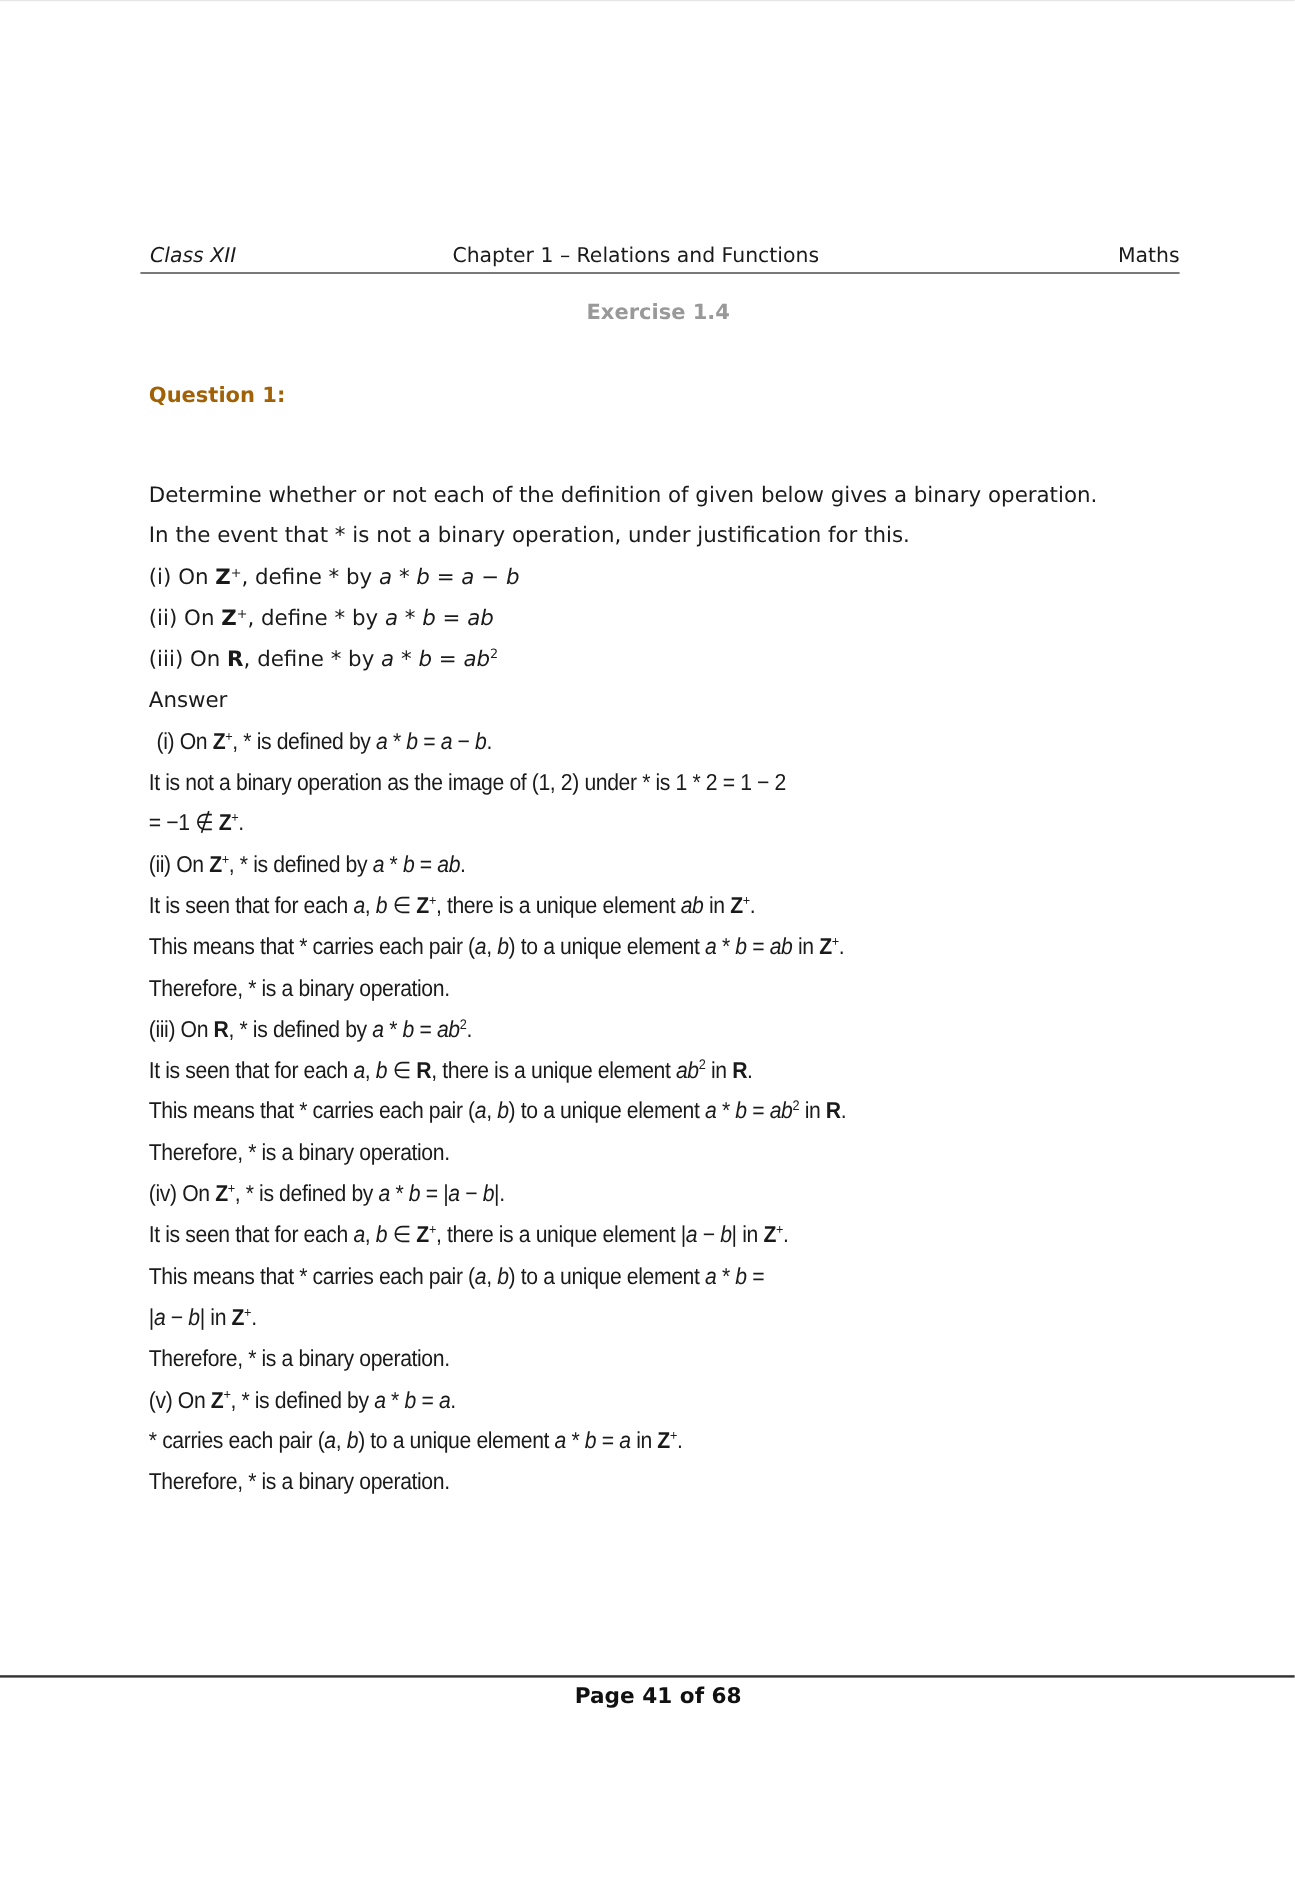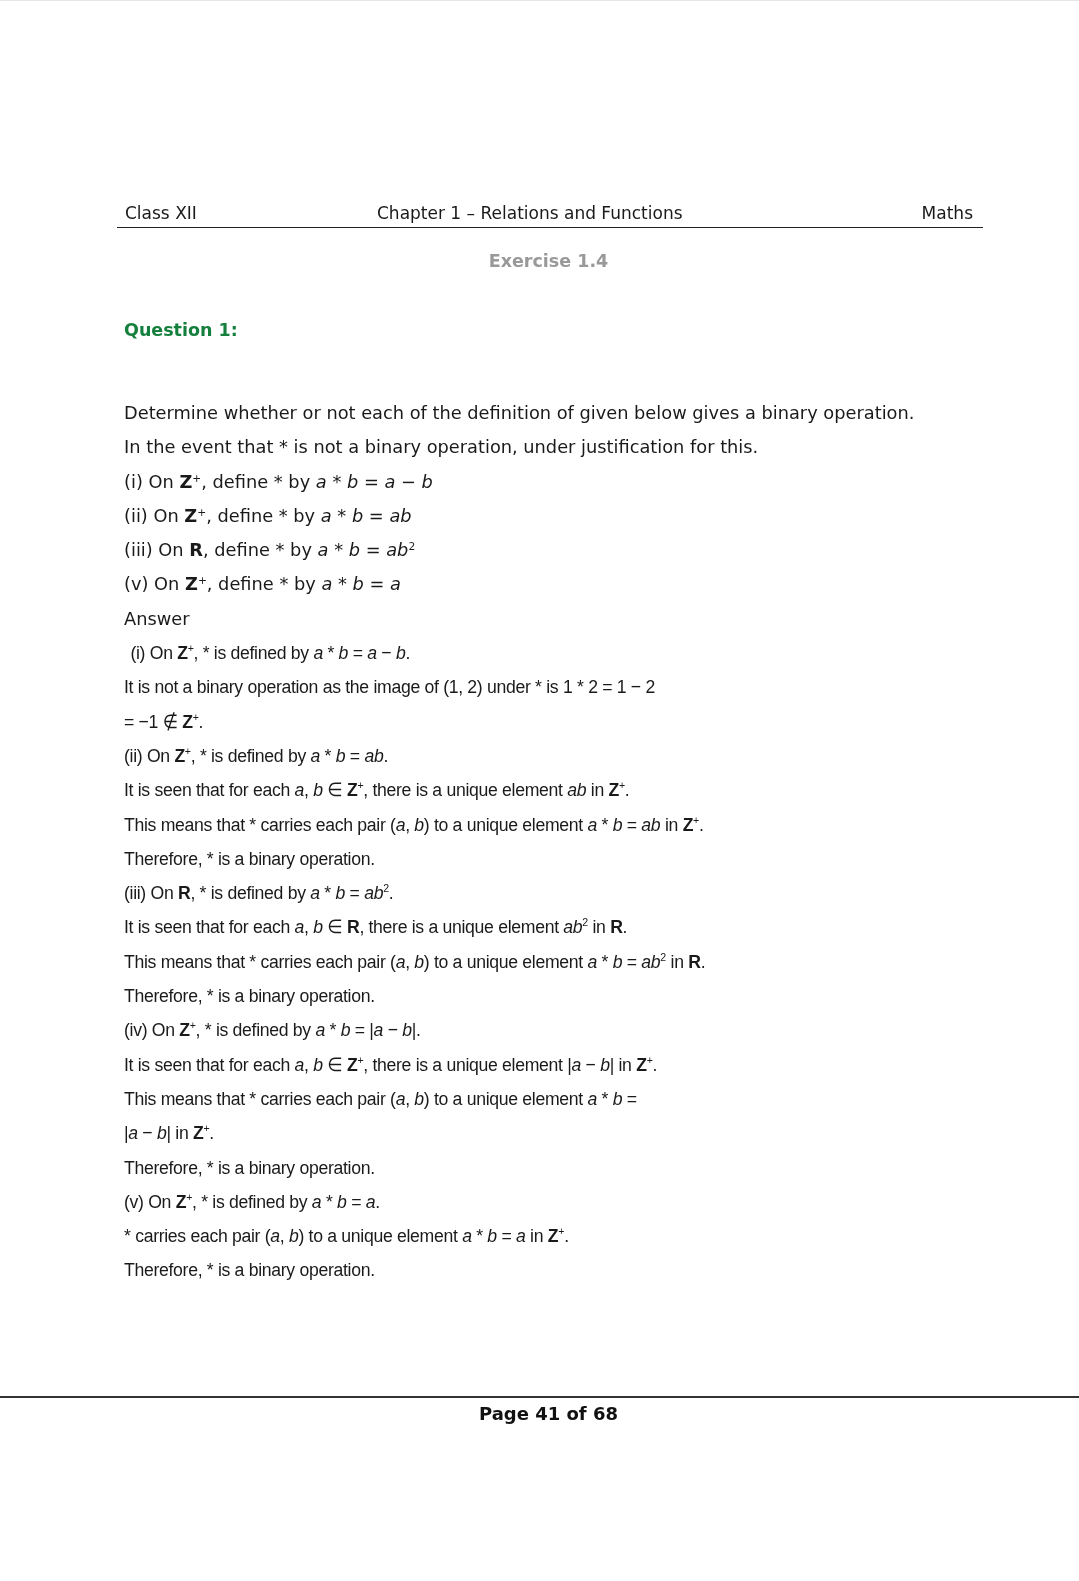--- a/index.html
+++ b/index.html
@@ -2,26 +2,26 @@
 <html><head>
 <meta charset="utf-8">
 <style>
   html, body { margin: 0; padding: 0; background: #ffffff; }
   body { width: 1079px; height: 1581px; position: relative; overflow: hidden;
          font-family: "DejaVu Sans", sans-serif; color: #1a1a1a; }
   .page-top-border { position: absolute; left: 0; top: 0; width: 1079px; height: 1px; background: #e6e6e6; }
   .header { position: absolute; left: 117px; top: 203px; width: 866px; height: 24px;
             border-bottom: 1.5px solid #222; font-size: 17px; }
   .header span { position: absolute; top: 0; }
-  .h-left { left: 8px; }
+  .h-left { left: 8px; font-style: italic; }
   .h-center { left: 260px; }
-  .h-right { right: 10px; }
+  .h-right { right: 0; }
   .exercise { position: absolute; top: 251px; left: 0; width: 1097px; text-align: center;
               font-size: 17.5px; font-weight: bold; color: #999; }
-  .question { position: absolute; left: 124px; top: 320px; font-size: 17.5px; font-weight: bold; color: #15803d; }
+  .question { position: absolute; left: 124px; top: 320px; font-size: 17.5px; font-weight: bold; color: #a16207; }
   .body-lines { position: absolute; left: 124px; top: 352px; width: 870px; margin-top: 48px; }
   .line { height: 34.3px; line-height: 26px; font-size: 17.8px; white-space: nowrap; }
   .line.condensed { font-family: "Liberation Sans", sans-serif; font-size: 19.2px; letter-spacing: -0.35px; transform: scaleX(0.92); transform-origin: left; }
   .line.indent { padding-left: 7px; }
   .b { font-weight: bold; }
   .i { font-style: italic; }
   sup { font-size: 0.6em; vertical-align: 0.6em; line-height: 0; }
   .footer-line { position: absolute; left: 0; top: 1396px; width: 1079px; height: 2px; background: #333; }
   .footer { position: absolute; top: 1403px; left: 0; width: 1097px; text-align: center;
             font-size: 18px; font-weight: bold; color: #111; }
@@ -40,21 +40,20 @@
 <div class="exercise">Exercise 1.4</div>
 
 <div class="question">Question 1:</div>
 
 <div class="body-lines" id="body-lines">
     <div class="line normal"><span>Determine whether or not each of the definition of given below gives a binary operation.</span></div>
     <div class="line normal"><span>In the event that * is not a binary operation, under justification for this.</span></div>
     <div class="line normal"><span>(i) On </span><span class="b">Z</span><sup>+</sup><span>, define * by </span><span class="i">a</span><span> * </span><span class="i">b</span><span> = </span><span class="i">a</span><span> − </span><span class="i">b</span></div>
     <div class="line normal"><span>(ii) On </span><span class="b">Z</span><sup>+</sup><span>, define * by </span><span class="i">a</span><span> * </span><span class="i">b</span><span> = </span><span class="i">ab</span></div>
     <div class="line normal"><span>(iii) On </span><span class="b">R</span><span>, define * by </span><span class="i">a</span><span> * </span><span class="i">b</span><span> = </span><span class="i">ab</span><sup>2</sup></div>
-    <div class="line normal"><span>(v) On </span><span class="b">Z</span><sup>+</sup><span>, define * by </span><span class="i">a</span><span> * </span><span class="i">b</span><span> = </span><span class="i">a</span></div>
     <div class="line normal"><span>Answer</span></div>
     <div class="line condensed indent"><span>(i) On </span><span class="b">Z</span><sup>+</sup><span>, * is defined by </span><span class="i">a</span><span> * </span><span class="i">b</span><span> = </span><span class="i">a</span><span> − </span><span class="i">b</span><span>.</span></div>
     <div class="line condensed"><span>It is not a binary operation as the image of (1, 2) under * is 1 * 2 = 1 − 2</span></div>
     <div class="line condensed"><span>= −1 ∉ </span><span class="b">Z</span><sup>+</sup><span>.</span></div>
     <div class="line condensed"><span>(ii) On </span><span class="b">Z</span><sup>+</sup><span>, * is defined by </span><span class="i">a</span><span> * </span><span class="i">b</span><span> = </span><span class="i">ab</span><span>.</span></div>
     <div class="line condensed"><span>It is seen that for each </span><span class="i">a</span><span>, </span><span class="i">b</span><span> ∈ </span><span class="b">Z</span><sup>+</sup><span>, there is a unique element </span><span class="i">ab</span><span> in </span><span class="b">Z</span><sup>+</sup><span>.</span></div>
     <div class="line condensed"><span>This means that * carries each pair (</span><span class="i">a</span><span>, </span><span class="i">b</span><span>) to a unique element </span><span class="i">a</span><span> * </span><span class="i">b</span><span> = </span><span class="i">ab</span><span> in </span><span class="b">Z</span><sup>+</sup><span>.</span></div>
     <div class="line condensed"><span>Therefore, * is a binary operation.</span></div>
     <div class="line condensed"><span>(iii) On </span><span class="b">R</span><span>, * is defined by </span><span class="i">a</span><span> * </span><span class="i">b</span><span> = </span><span class="i">ab</span><sup>2</sup><span>.</span></div>
     <div class="line condensed"><span>It is seen that for each </span><span class="i">a</span><span>, </span><span class="i">b</span><span> ∈ </span><span class="b">R</span><span>, there is a unique element </span><span class="i">ab</span><sup>2</sup><span> in </span><span class="b">R</span><span>.</span></div>

